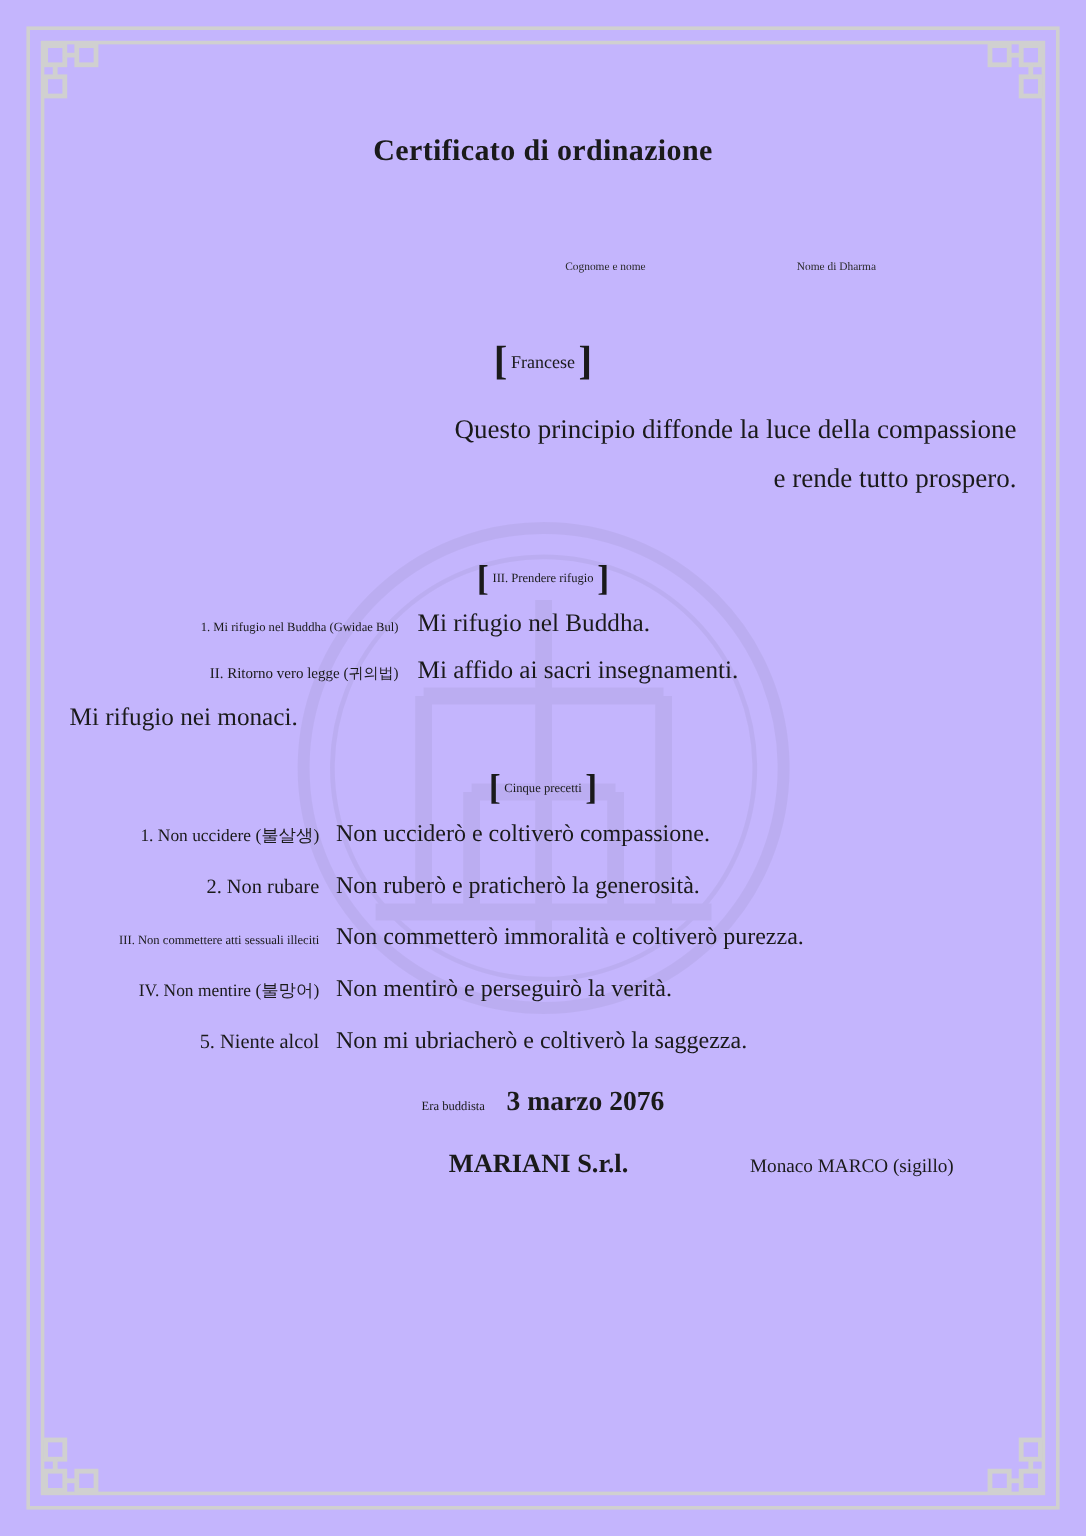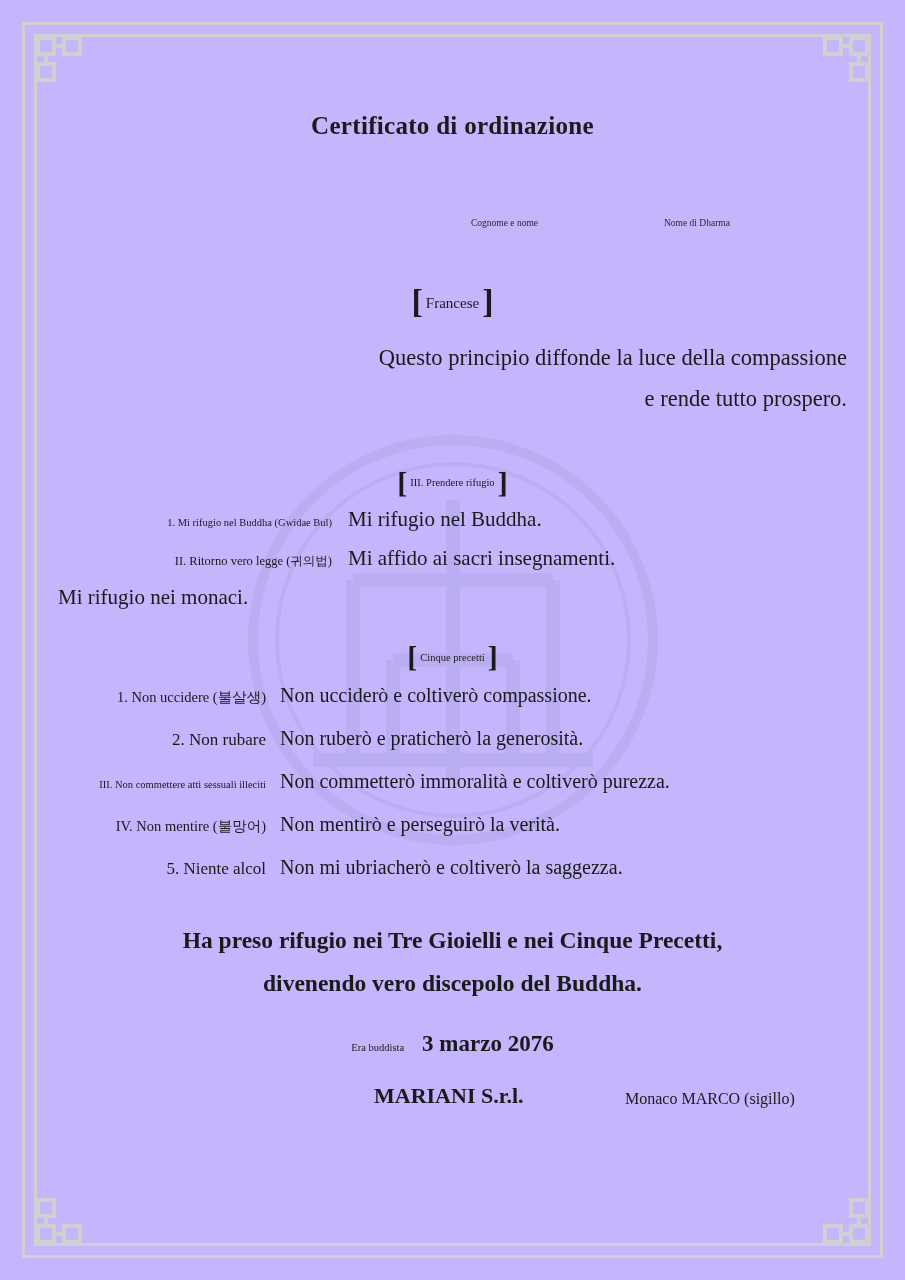--- a/index.html
+++ b/index.html
@@ -346,24 +346,20 @@
       <div class="precept-row p4">
         <span class="precept-label">IV. Non mentire (불망어)</span>
         <span class="precept-text">Non mentirò e perseguirò la verità.</span>
       </div>
       <div class="precept-row p5">
         <span class="precept-label">5. Niente alcol</span>
         <span class="precept-text">Non mi ubriacherò e coltiverò la saggezza.</span>
       </div>
     </div>
 
-    <div class="closing">
-      <div>Ha preso rifugio nei Tre Gioielli e nei Cinque Precetti,</div>
-      <div>divenendo vero discepolo del Buddha.</div>
-    </div>
 
     <div class="era-row">
       <span class="era-label">Era buddista</span>
       <span class="era-date">3 marzo 2076</span>
     </div>
 
     <div class="sign-row">
       <span class="sign-org">MARIANI S.r.l.</span>
       <span class="sign-monk">Monaco MARCO (sigillo)</span>
     </div>

